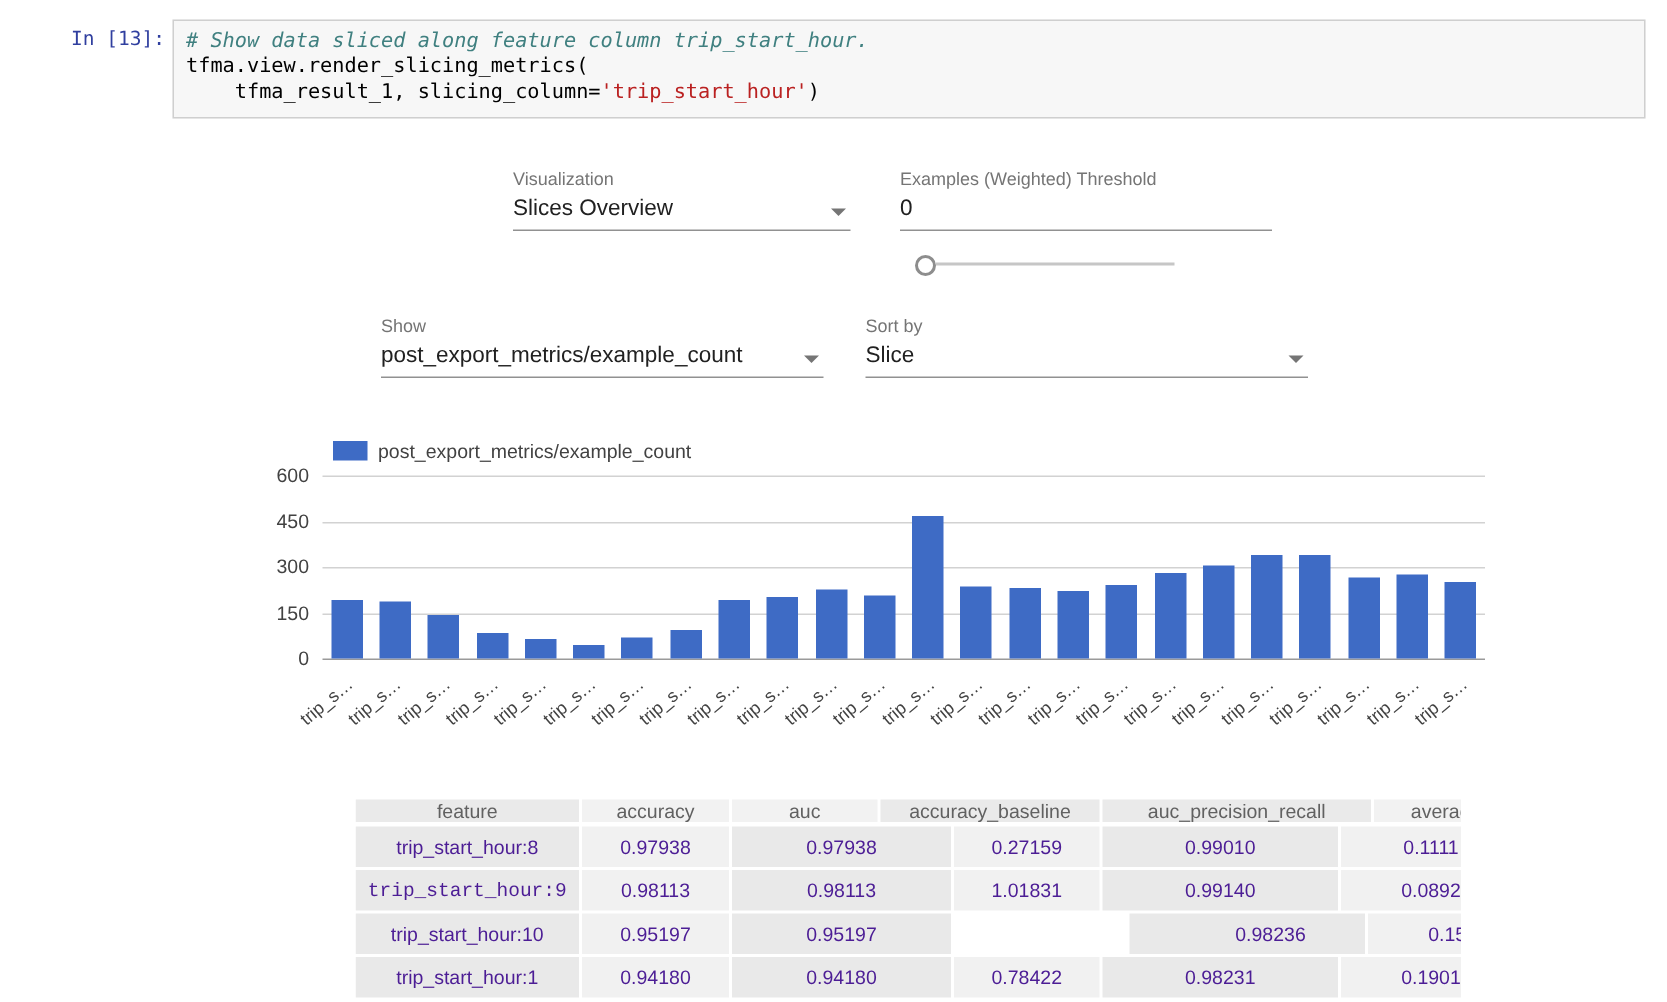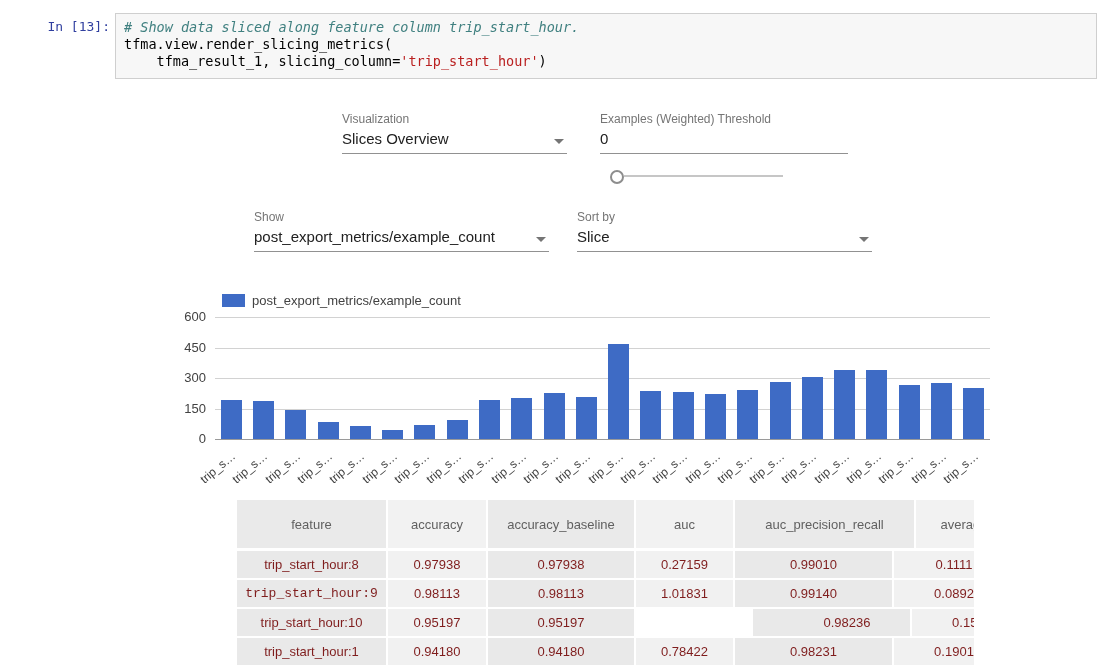--- a/index.html
+++ b/index.html
@@ -57,24 +57,24 @@
   .bar{position:absolute;width:21px;}
   .xtick{
     position:absolute;top:139px;width:60px;text-align:right;white-space:nowrap;
     font-size:12px;color:#424242;
     transform:rotate(-40deg);transform-origin:100% 0;
   }
 
   
   #metrics-table{position:absolute;left:237px;top:500px;width:737px;height:168px;overflow:hidden;}
   .trow{display:flex;height:27px;margin-bottom:2px;}
-  .thead{height:48px;margin-bottom:3px;}
+  .thead{height:48px;margin-bottom:3px;align-items:flex-end;}
   .tcell{
     flex:none;display:flex;align-items:center;justify-content:center;
-    font-size:13px;color:#7f1d1d;background:#f1f1f1;margin-right:2px;
+    font-size:13px;color:#4c1d95;background:#f1f1f1;margin-right:2px;
     box-sizing:border-box;overflow:hidden;white-space:nowrap;
   }
   .tcell.shade{background:#e9e9e9;}
   .thead .tcell{color:#616161;background:#f2f2f2;}
   .thead .tcell.shade{background:#eaeaea;}
 </style>
 </head>
 <body>
 
 <div class="prompt">In [13]:</div>
@@ -171,22 +171,22 @@
     <div class="bar" style="left: 716px; top: 73px; height: 56px; background: rgb(62, 107, 197);"></div>
     <div class="xtick" style="left: 665px;">trip_s…</div>
     <div class="bar" style="left: 748px; top: 78px; height: 51px; background: rgb(62, 107, 197);"></div>
     <div class="xtick" style="left: 697px;">trip_s…</div>
   </div>
 
 <div id="metrics-table">
     <div class="trow thead">
       <div class="tcell shade" style="width: 149px;">feature</div>
       <div class="tcell" style="width: 98px;">accuracy</div>
+      <div class="tcell" style="width: 97px;">auc</div>
       <div class="tcell shade" style="width: 146px;">accuracy_baseline</div>
-      <div class="tcell" style="width: 97px;">auc</div>
       <div class="tcell shade" style="width: 179px;">auc_precision_recall</div>
       <div class="tcell" style="width: 120px;">average_los</div>
     </div>
     <div class="trow">
       <div class="tcell shade" style="width: 149px;">trip_start_hour:8</div>
       <div class="tcell" style="width: 98px;">0.97938</div>
       <div class="tcell shade" style="width: 146px;">0.97938</div>
       <div class="tcell" style="width: 97px;">0.27159</div>
       <div class="tcell shade" style="width: 157px;">0.99010</div>
       <div class="tcell" style="width: 120px;">0.1111</div>

